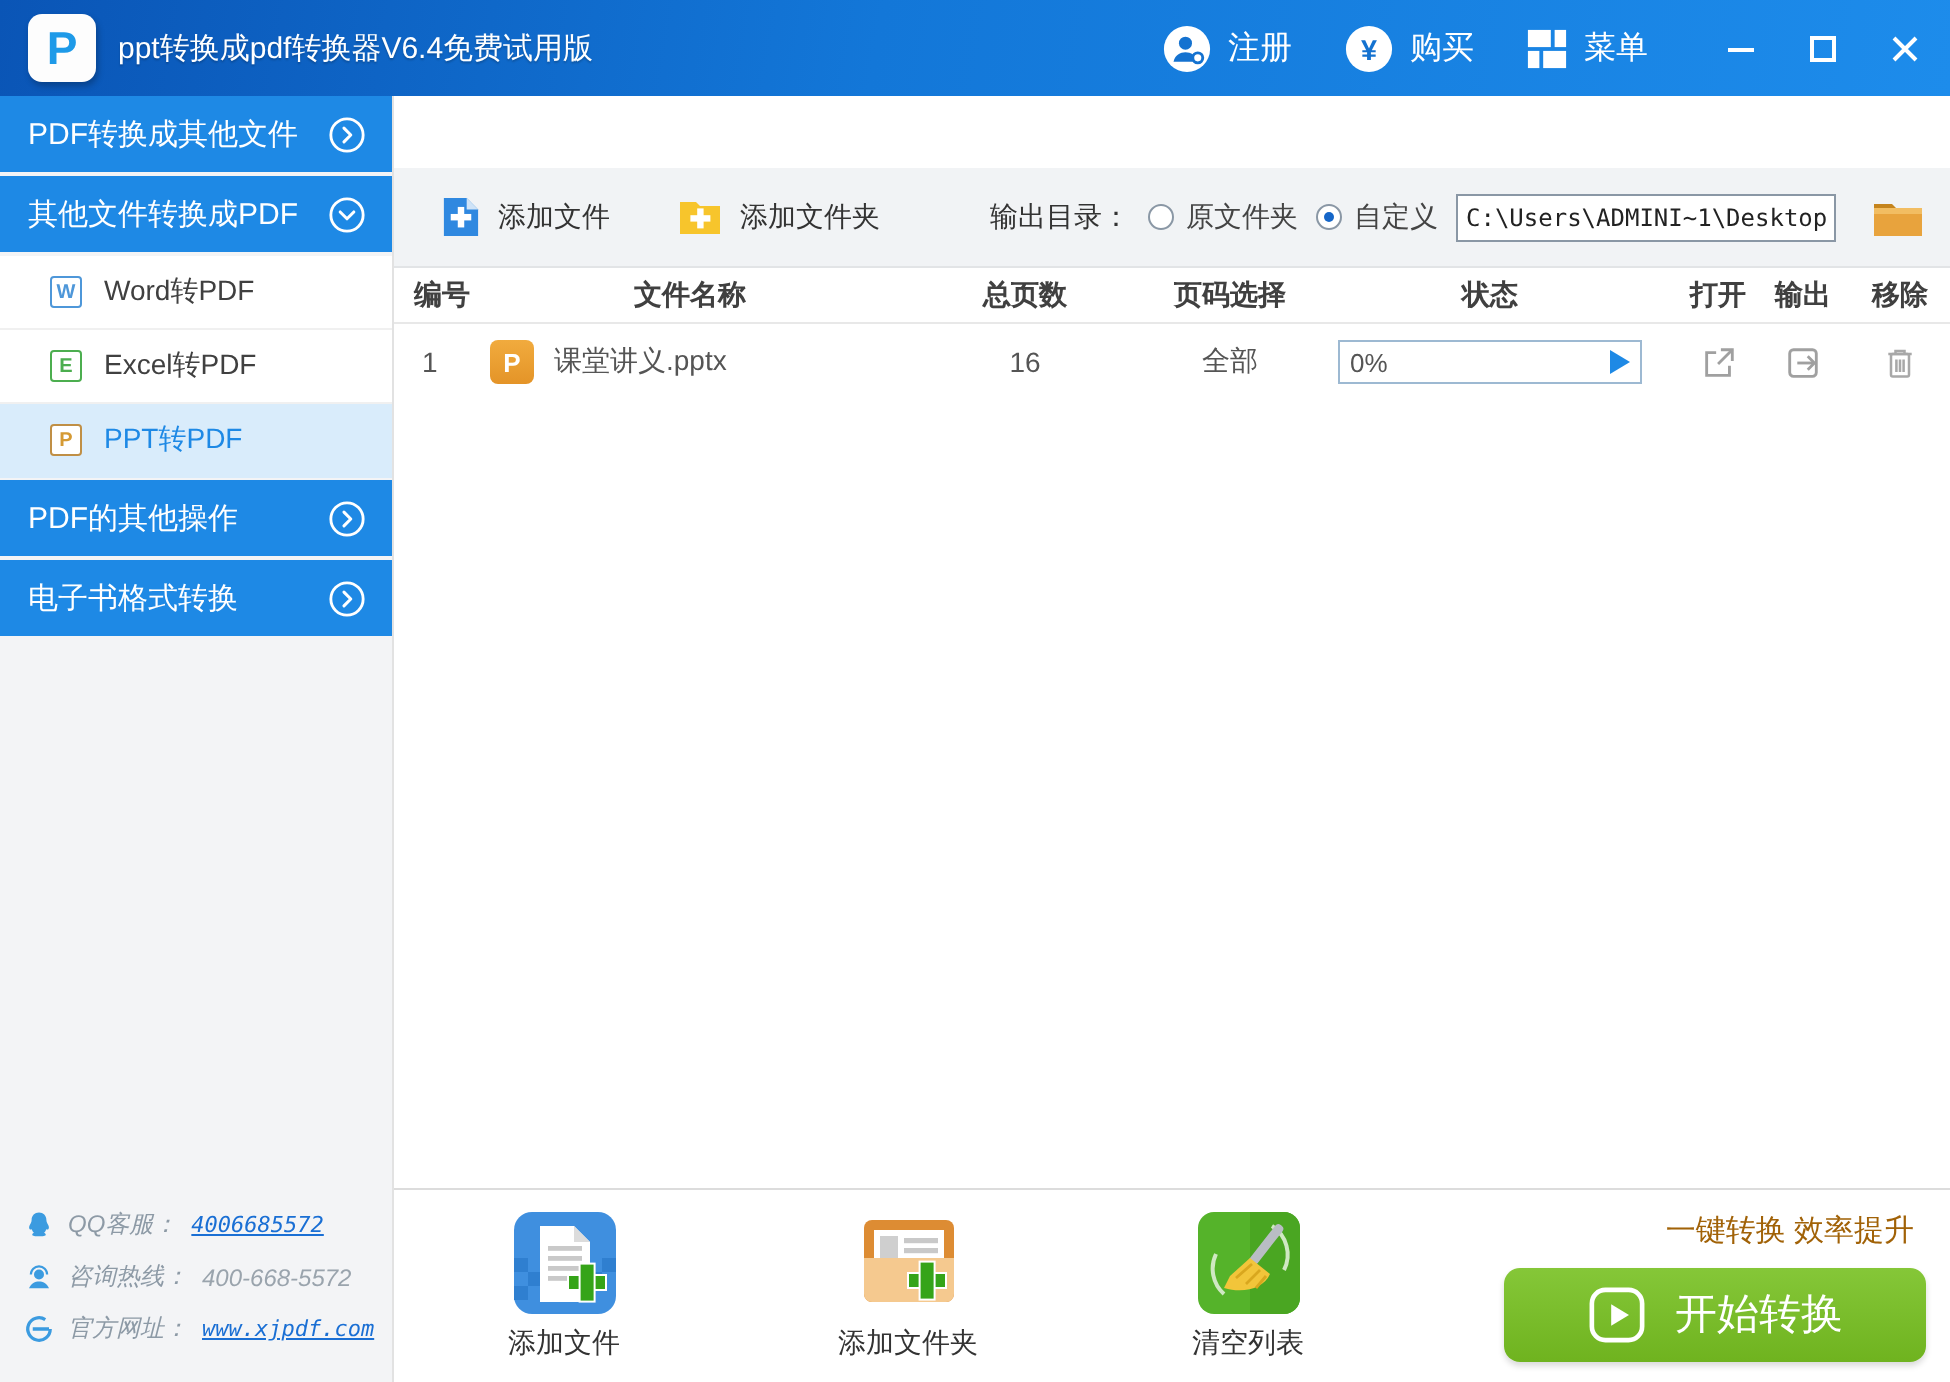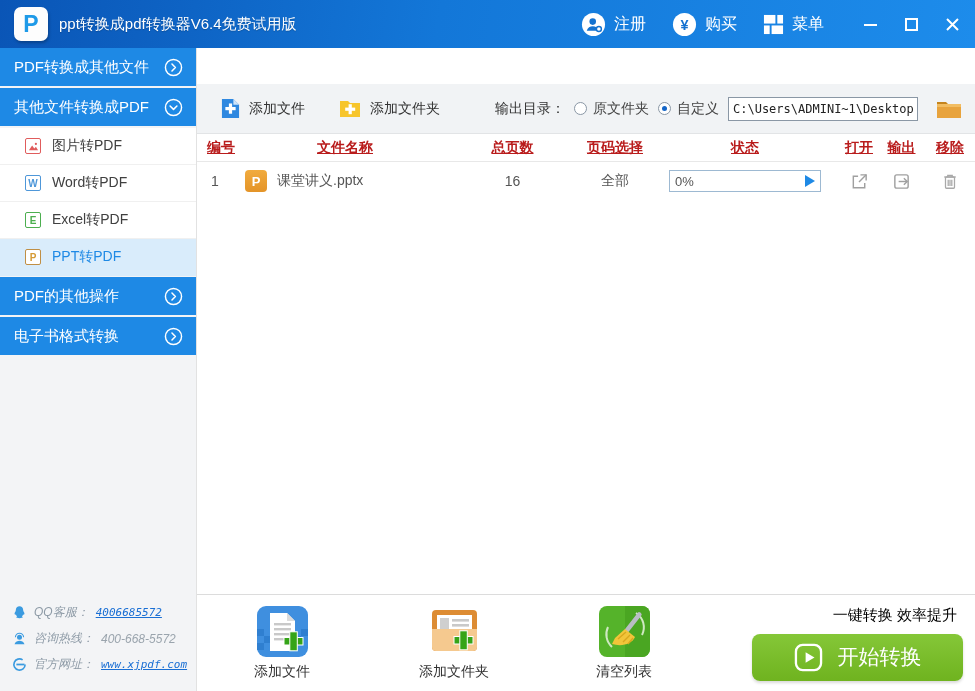--- a/index.html
+++ b/index.html
@@ -53,21 +53,21 @@
   .radio-opt { display:flex; align-items:center; gap:6px; cursor:pointer; color:#444; }
   .radio { width:13px; height:13px; border-radius:50%; border:1px solid #8a97a5; background:#fff; position:relative; }
   .radio.checked::after { content:""; position:absolute; left:3px; top:3px; width:5px; height:5px; border-radius:50%;
     background:#1566c8; }
   .path-input { width:190px; height:24px; border:1px solid #8a97a5; background:#fff; font-family:"DejaVu Sans Mono",monospace;
     font-size:12px; padding:0 4px; color:#222; }
   .browse-btn { margin-left:8px; margin-right:2px; cursor:pointer; display:flex; }
 
   
   .filecols { display:grid; grid-template-columns:48px 200px 135px 70px 190px 38px 47px 1fr; align-items:center; }
-  .thead { height:28px; flex:0 0 28px; border-bottom:1px solid #e8e8e8; font-size:14px; font-weight:bold; color:#b91c1c;text-decoration:underline; }
+  .thead { height:28px; flex:0 0 28px; border-bottom:1px solid #e8e8e8; font-size:14px; font-weight:bold; color:#404040; }
   .thead .c { text-align:center; }
   .thead .c-num { text-align:left; padding-left:10px; }
   .filelist { flex:1; overflow:hidden; }
   .frow { height:38px; font-size:14px; color:#555; }
   .frow .c { text-align:center; }
   .cell-num { text-align:left; padding-left:14px; }
   .cell-name { display:flex; align-items:center; gap:10px; }
   .p-badge { width:22px; height:22px; border-radius:4px; background:linear-gradient(#f1ab3e,#e49428); color:#fff;
     font-weight:bold; font-size:13px; display:flex; align-items:center; justify-content:center; }
   .pbar { width:152px; height:22px; border:1px solid #9db9d2; background:#fff; display:flex; align-items:center;
@@ -76,21 +76,21 @@
   .pbar-play { margin-left:auto; margin-right:5px; width:0; height:0; border-left:10px solid #1e89e5;
     border-top:6px solid transparent; border-bottom:6px solid transparent; cursor:pointer; }
   .act-icon { display:flex; justify-content:center; cursor:pointer; }
 
   
   .footer { height:97px; flex:0 0 97px; border-top:1px solid #dcdcdc; display:flex; align-items:center; background:#fff; }
   .big-btn { width:96px; display:flex; flex-direction:column; align-items:center; gap:5px; cursor:pointer; font-size:14px;
     color:#333; }
   .bb1 { margin-left:37px; } .bb2 { margin-left:76px; } .bb3 { margin-left:74px; }
   .footer-right { margin-left:auto; display:flex; flex-direction:column; align-items:flex-end; gap:9px; padding-right:12px; }
-  .slogan { font-size:15px; color:#000000; padding-right:6px; }
+  .slogan { font-size:15px; color:#a16207; padding-right:6px; }
   .start-btn { width:211px; height:47px; background:linear-gradient(#85c738,#6fb31f); border-radius:8px; color:#fff;
     font-size:21px; display:flex; align-items:center; justify-content:center; gap:15px; cursor:pointer;
     box-shadow:0 2px 3px rgba(0,0,0,.15); }
 </style>
 </head>
 <body>
 
 <div class="window">
 
   <div class="titlebar">
@@ -163,29 +163,20 @@
       <div class="side-section">
         <span>其他文件转换成PDF</span>
         <span style="display:flex;">
           <svg width="19" height="19" viewBox="0 0 20 20">
               <circle cx="10" cy="10" r="8.5" fill="none" stroke="#fff" stroke-width="1.5"></circle>
               <path d="M6.4 8.4 10 12l3.6-3.6" fill="none" stroke="#fff" stroke-width="1.6" stroke-linecap="round" stroke-linejoin="round"></path>
             </svg>
         </span>
       </div>
 
-      <div class="side-item">
-        <span class="doc-icon ic-img">
-          <svg width="11" height="11" viewBox="0 0 12 12">
-              <circle cx="8.6" cy="3.2" r="1.2" fill="#e05c5c"></circle>
-              <path d="M1 10 4.5 5l2.4 3.2L8.6 6.4 11 10z" fill="#e05c5c"></path>
-            </svg>
-        </span>
-        <span>图片转PDF</span>
-      </div>
       <div class="side-item">
         <span class="doc-icon ic-word">W</span>
         <span>Word转PDF</span>
       </div>
       <div class="side-item">
         <span class="doc-icon ic-excel">E</span>
         <span>Excel转PDF</span>
       </div>
       <div class="side-item selected">
         <span class="doc-icon ic-ppt">P</span>

